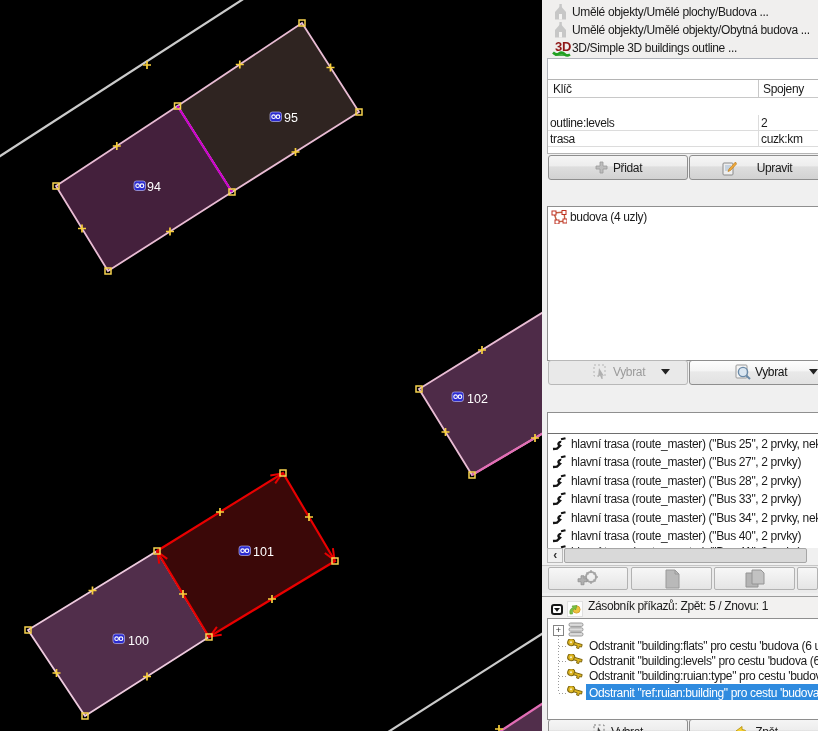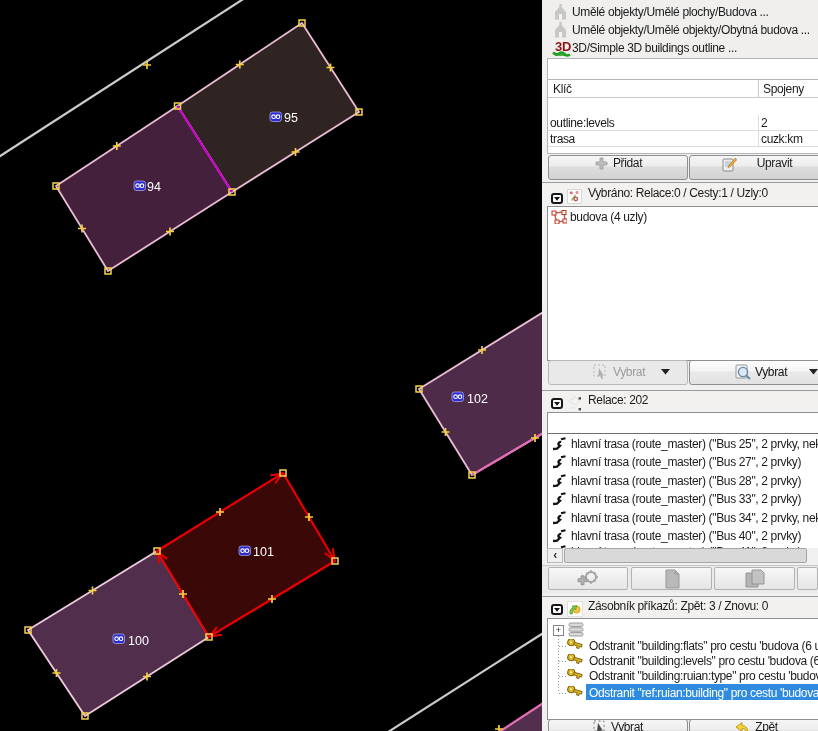--- a/index.html
+++ b/index.html
@@ -5,21 +5,21 @@
   font-family:"Liberation Sans",sans-serif;font-size:12px;color:#1b1b1b;letter-spacing:-0.35px}
 .abs{position:absolute}
 .hdr{position:absolute;left:542px;width:276px;background:#f2f1f0;border-top:1px solid #9b9b9b}
 .colbtn{position:absolute;left:9px;width:8px;height:7px;background:#fff;border:2px solid #161616;border-radius:3px}
 .colbtn svg{position:absolute;left:1px;top:2px}
 .hico{position:absolute;left:25px;width:16px;height:16px}
 .htxt{position:absolute;left:46px;white-space:nowrap}
 .whitebox{position:absolute;left:547px;background:#fff;border:1px solid #8f8f8f;border-right:none}
 .btn{position:absolute;height:23px;border:1px solid #8e8e8e;border-radius:3px;
   background:linear-gradient(#f5f5f5,#ededed 45%,#dedede 46%,#d2d2d2);
-  display:flex;justify-content:center;white-space:nowrap}
+  display:flex;align-items:center;justify-content:center;white-space:nowrap}
 .nw{white-space:nowrap}
 </style></head><body>
 <div id="page">
 <svg id="map" width="542" height="731" viewBox="0 0 542 731" style="position:absolute;left:0;top:0;background:#000;letter-spacing:0" font-family="&quot;Liberation Sans&quot;,sans-serif">
       <line x1="-6" y1="160" x2="248" y2="-4" stroke="#cbcbcb" stroke-width="2.2"></line>
       <line x1="385" y1="734" x2="548" y2="630" stroke="#cbcbcb" stroke-width="2.2"></line>
       <polygon points="177.5,106.0 302.0,23.0 359.0,112.0 232.0,192.0" fill="#2f2421" stroke="#e9bcd4" stroke-width="1.8"></polygon>
       <polygon points="56.0,186.0 177.5,106.0 232.0,192.0 108.0,271.0" fill="#44203c" stroke="#e9bcd4" stroke-width="1.8"></polygon>
       <line x1="177.5" y1="106" x2="232" y2="192" stroke="#cc00cc" stroke-width="2.2"></line>
       <polygon points="419.0,389.0 545.0,311.0 598.0,401.0 472.0,475.0" fill="#4e2b48" stroke="#e9bcd4" stroke-width="1.8"></polygon>
@@ -121,35 +121,20 @@
       <span style="margin-left:4px">Přidat</span>
     </div>
 <div class="btn" style="left:689px;top:155px;width:133px">
       <svg width="16" height="16" viewBox="0 0 16 16">
         <rect x="2" y="3" width="10" height="12" rx="1" fill="#eee" stroke="#8a8a8a"></rect>
         <path d="M4 6h6M4 8h6M4 10h4" stroke="#9fb7d0" stroke-width="1"></path>
         <path d="M14.5 2 L8 9 L7 11.5 L9.5 10.5 L15.5 4 Z" fill="#f2a93b" stroke="#b97d1d" stroke-width="0.7"></path>
       </svg>
       <span style="margin-left:20px">Upravit</span>
     </div>
-<div class="hdr" style="top:182px;height:24px">
-      <span class="colbtn" style="top:10px">
-        <svg width="6" height="4" viewBox="0 0 6 4">
-          <path d="M0 0h6L3 3.8z" fill="#141414"></path>
-        </svg>
-      </span>
-      <span class="hico" style="top:6px"><svg width="15" height="15" viewBox="0 0 15 15">
-          <rect x="0.5" y="0.5" width="14" height="14" fill="#fefefe" stroke="#d8d8d8"></rect>
-          <circle cx="4.2" cy="3.8" r="1.6" fill="#dd7070"></circle>
-          <circle cx="10" cy="3.4" r="1.6" fill="#e29090"></circle>
-          <path d="M4.5 11.5 L8.5 6" stroke="#8fae57" stroke-width="1.3"></path>
-          <circle cx="8.8" cy="10" r="1.7" fill="none" stroke="#c65555" stroke-width="1.4"></circle>
-        </svg></span>
-      <span class="htxt" style="top:3px">Vybráno: Relace:0 / Cesty:1 / Uzly:0</span>
-    </div>
 <div class="whitebox" style="top:206px;width:271px;height:153px"></div>
 <div class="abs" style="left:551px;top:210px"><svg width="16" height="14" viewBox="0 0 16 14">
         <polygon points="3,3 13,2 14,11 6,12" fill="none" stroke="#c06040" stroke-width="1.4"></polygon>
         <rect x="1" y="1" width="4" height="4" fill="#fff" stroke="#c03020"></rect>
         <rect x="11" y="0.5" width="4" height="4" fill="#fff" stroke="#c03020"></rect>
         <rect x="12" y="9" width="4" height="4" fill="#fff" stroke="#c03020"></rect>
         <rect x="4" y="10" width="4" height="4" fill="#fff" stroke="#c03020"></rect>
       </svg></div>
 <div class="abs nw" style="left:570px;top:210px">budova (4 uzly)</div>
 <div class="btn" style="left:548px;top:360px;width:138px;background:#e9e9e9;border-color:#b8b8b8;color:#9b9b9b">
@@ -165,34 +150,20 @@
 <div class="btn" style="left:689px;top:360px;width:133px;background:linear-gradient(#fdfdfd,#f4f4f4 45%,#e9e9e9 46%,#e2e2e2)">
       <span class="abs" style="left:45px;top:3px"><svg width="17" height="16" viewBox="0 0 17 16">
           <rect x="1" y="1" width="11" height="13" rx="1" fill="#f4f4f4" stroke="#999"></rect>
           <circle cx="8" cy="8" r="4.6" fill="#cfe0ef" fill-opacity="0.7" stroke="#6a8aa8" stroke-width="1.4"></circle>
           <line x1="11.2" y1="11.4" x2="15" y2="15" stroke="#6a8aa8" stroke-width="2"></line>
         </svg></span>
       <span class="abs nw" style="left:65px;top:4px;color:#111">Vybrat</span>
       <svg class="abs" width="9" height="6" viewBox="0 0 9 6" style="left:119px;top:8px">
         <path d="M0 0h9L4.5 5.6z" fill="#222"></path>
       </svg>
-    </div>
-<div class="hdr" style="top:390px;height:22px">
-      <span class="colbtn" style="top:7px">
-        <svg width="6" height="4" viewBox="0 0 6 4">
-          <path d="M0 0h6L3 3.8z" fill="#141414"></path>
-        </svg>
-      </span>
-      <span class="hico" style="top:4px"><svg width="16" height="16" viewBox="0 0 16 16">
-          <path d="M2 6 L8 2 L13 6 L8 10 Z" fill="#f1f1f1" stroke="#e3e3e3"></path>
-          <path d="M3 12 h6 v2 h-6 z" fill="#ececec"></path>
-          <rect x="11.6" y="2.2" width="2.4" height="2.4" fill="#4a4a4a"></rect>
-          <rect x="11.6" y="13" width="2.4" height="2.4" fill="#4a4a4a"></rect>
-        </svg></span>
-      <span class="htxt" style="top:2px">Relace: 202</span>
     </div>
 <div class="whitebox" style="top:412px;width:271px;height:20px"></div>
 <div class="whitebox" style="top:433px;width:271px;height:115px;border-top:1px solid #6e6e6e"></div>
 <div class="abs" style="left:552px;top:436px"><svg width="16" height="15" viewBox="0 0 16 15">
         <path d="M1 13 L5 12.7 L8 9.9 Q5.6 8.7 6.7 7.1 Q7.7 5.6 9.2 6" stroke="#141414" stroke-width="2.3" fill="none"></path>
         <path d="M9 3.3 L13.5 2.2" stroke="#141414" stroke-width="2" fill="none"></path>
       </svg></div>
 <div class="abs nw" style="left:571px;top:437px">hlavní trasa (route_master) ("Bus 25", 2 prvky, neko</div>
 <div class="abs" style="left:552px;top:454px"><svg width="16" height="15" viewBox="0 0 16 15">
         <path d="M1 13 L5 12.7 L8 9.9 Q5.6 8.7 6.7 7.1 Q7.7 5.6 9.2 6" stroke="#141414" stroke-width="2.3" fill="none"></path>
@@ -253,21 +224,21 @@
       <span class="colbtn" style="top:7px">
         <svg width="6" height="4" viewBox="0 0 6 4">
           <path d="M0 0h6L3 3.8z" fill="#141414"></path>
         </svg>
       </span>
       <span class="hico" style="top:4px"><svg width="16" height="16" viewBox="0 0 16 16">
           <rect x="0.5" y="0.5" width="15" height="15" fill="#fdfdfd" stroke="#e0e0e0"></rect>
           <circle cx="9.5" cy="8.5" r="3.6" fill="#eec33f" stroke="#d8a52f"></circle>
           <path d="M3 13 Q2 8 6 6.5 L5 5 L10 4.5 L8.5 9 L7.5 7.6 Q5 9 5.5 13 Z" fill="#7cc142" stroke="#579a28" stroke-width="0.6"></path>
         </svg></span>
-      <span class="htxt" style="top:2px">Zásobník příkazů: Zpět: 3 / Znovu: 0</span>
+      <span class="htxt" style="top:2px">Zásobník příkazů: Zpět: 5 / Znovu: 1</span>
     </div>
 <div class="whitebox" style="top:618px;width:271px;height:100px"></div>
 <div class="abs" style="left:553px;top:625px;width:9px;height:9px;background:#fff;border:1px solid #848484;font-size:9px;line-height:8px;text-align:center;color:#333;letter-spacing:0">+</div>
 <div class="abs" style="left:568px;top:622px"><svg width="16" height="15" viewBox="0 0 16 15">
         <rect x="1" y="1" width="14" height="3.4" rx="1.6" fill="#dcdcdc" stroke="#909090" stroke-width="0.9"></rect>
         <rect x="1" y="5.8" width="14" height="3.4" rx="1.6" fill="#dcdcdc" stroke="#909090" stroke-width="0.9"></rect>
         <rect x="1" y="10.6" width="14" height="3.4" rx="1.6" fill="#dcdcdc" stroke="#909090" stroke-width="0.9"></rect>
       </svg></div>
 <div class="abs" style="left:558px;top:636px;width:1px;height:56px;background:repeating-linear-gradient(#9a9a9a 0 1px,transparent 1px 3px)"></div>
 <div class="abs" style="left:559px;top:646px;width:9px;height:1px;background:repeating-linear-gradient(90deg,#9a9a9a 0 1px,transparent 1px 3px)"></div>

